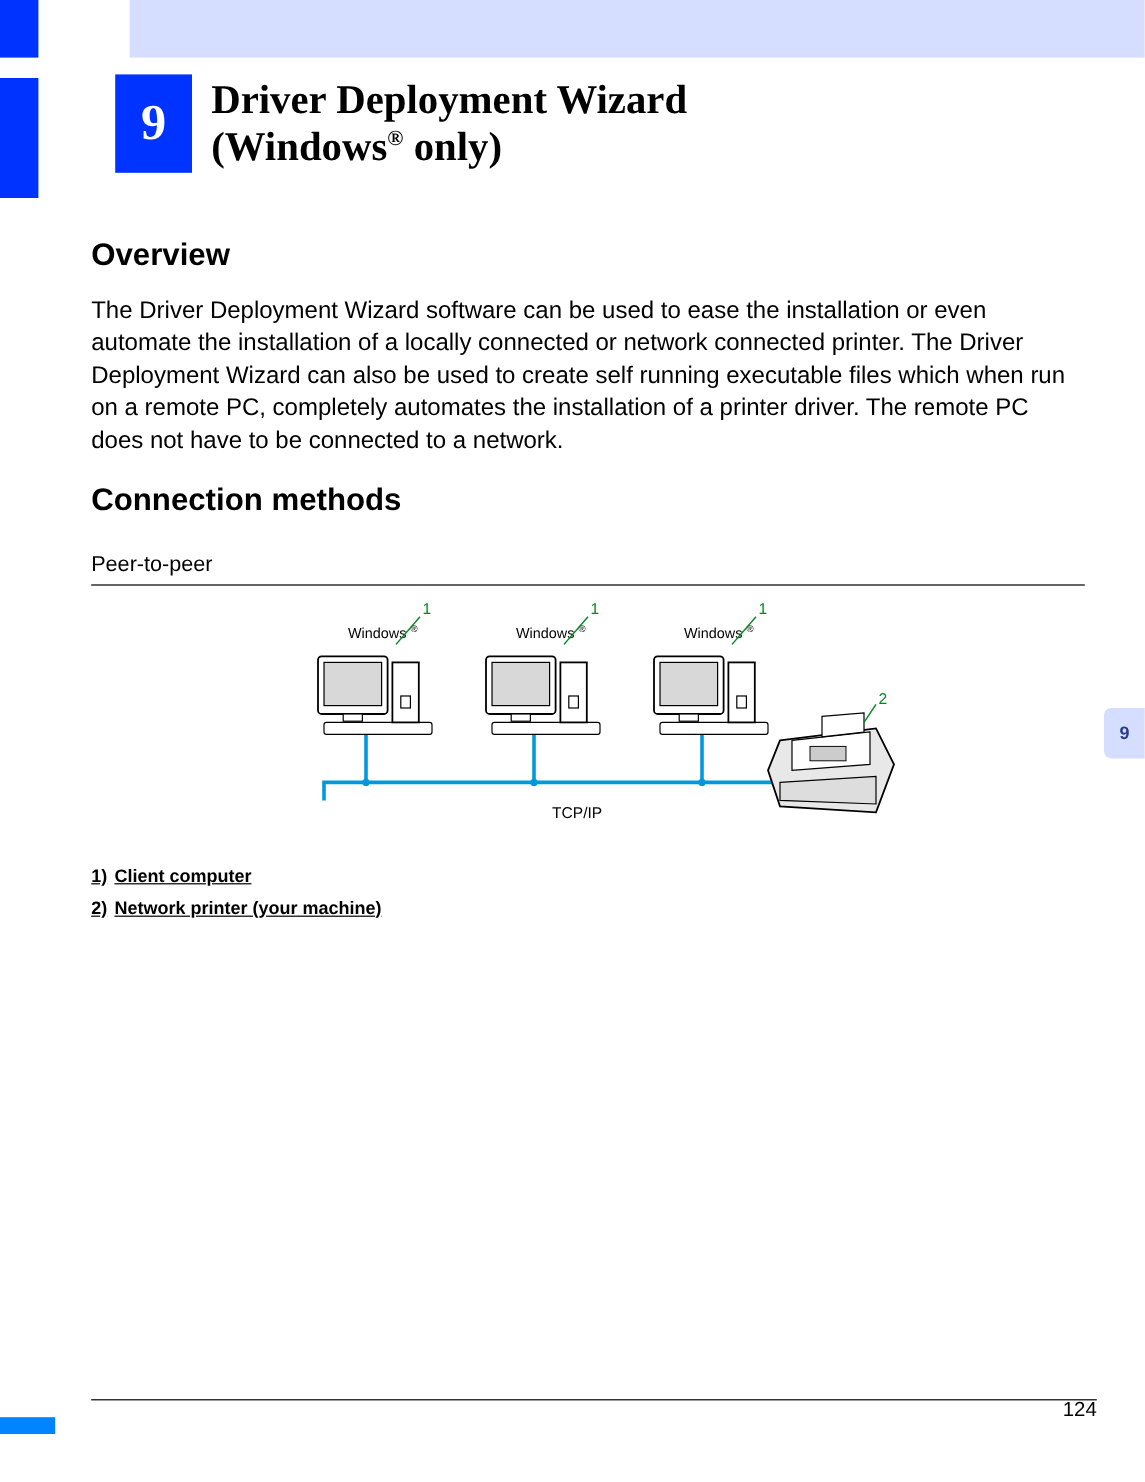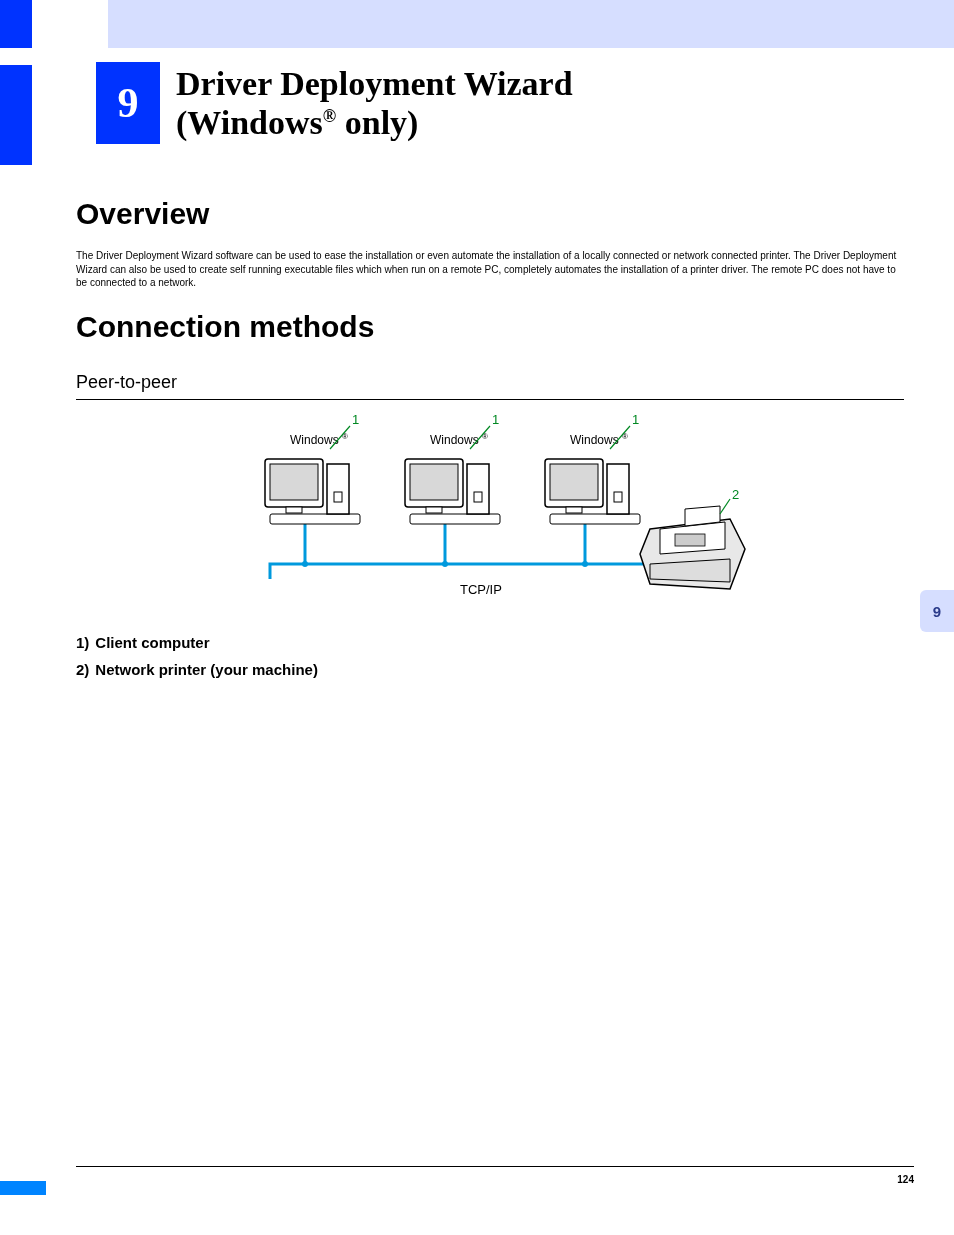--- a/index.html
+++ b/index.html
@@ -57,52 +57,53 @@
   .chapter-title sup { font-size: 18px; }
   .content {
     position: absolute;
     top: 185px;
     left: 76px;
     right: 50px;
   }
   h2.section {
     font-family: Arial, sans-serif;
     font-weight: bold;
-    font-size: 30px;
+    font-size: 26px;
     margin-top: 12px;
     margin-bottom: 18px;
   }
   .subhead {
     font-family: Arial, sans-serif;
     font-weight: normal;
     font-size: 18px;
     margin-top: 28px;
     margin-bottom: 6px;
   }
   .rule {
     border: none;
     border-top: 1px solid #000;
     margin-bottom: 14px;
   }
   p.body {
-    font-size: 10px;
+    font-size: 20px;
     line-height: 1.35;
     margin-bottom: 20px;
   }
   .diagram-wrap {
     width: 520px;
     margin: 8px auto 20px auto;
     position: relative;
     height: 200px;
   }
   .diagram-wrap svg { display: block; }
   .legend-item {
     font-size: 15px;
     font-weight: bold;
     margin-bottom: 10px;
+    text-decoration: underline;
   }
   .legend-item .num { margin-right: 6px; }
   .side-tab {
     position: absolute;
     right: 0;
     top: 590px;
     width: 34px; height: 42px;
     background: #d6deff;
     color: #2a3a8a;
     font-size: 15px;
@@ -121,22 +122,22 @@
   .footer-blue {
     position: absolute;
     left: 0; bottom: 40px;
     width: 46px; height: 14px;
     background: #0084ff;
   }
   .page-number {
     position: absolute;
     right: 40px;
     bottom: 50px;
-    font-size: 10px;
-    font-weight: bold;
+    font-size: 17px;
+    font-weight: normal;
   }
 </style>
 </head>
 <body>
 
 <div class="top-blue-bar"></div>
 <div class="top-light-bar"></div>
 <div class="left-blue-bar"></div>
 
 <div class="chapter-badge">

